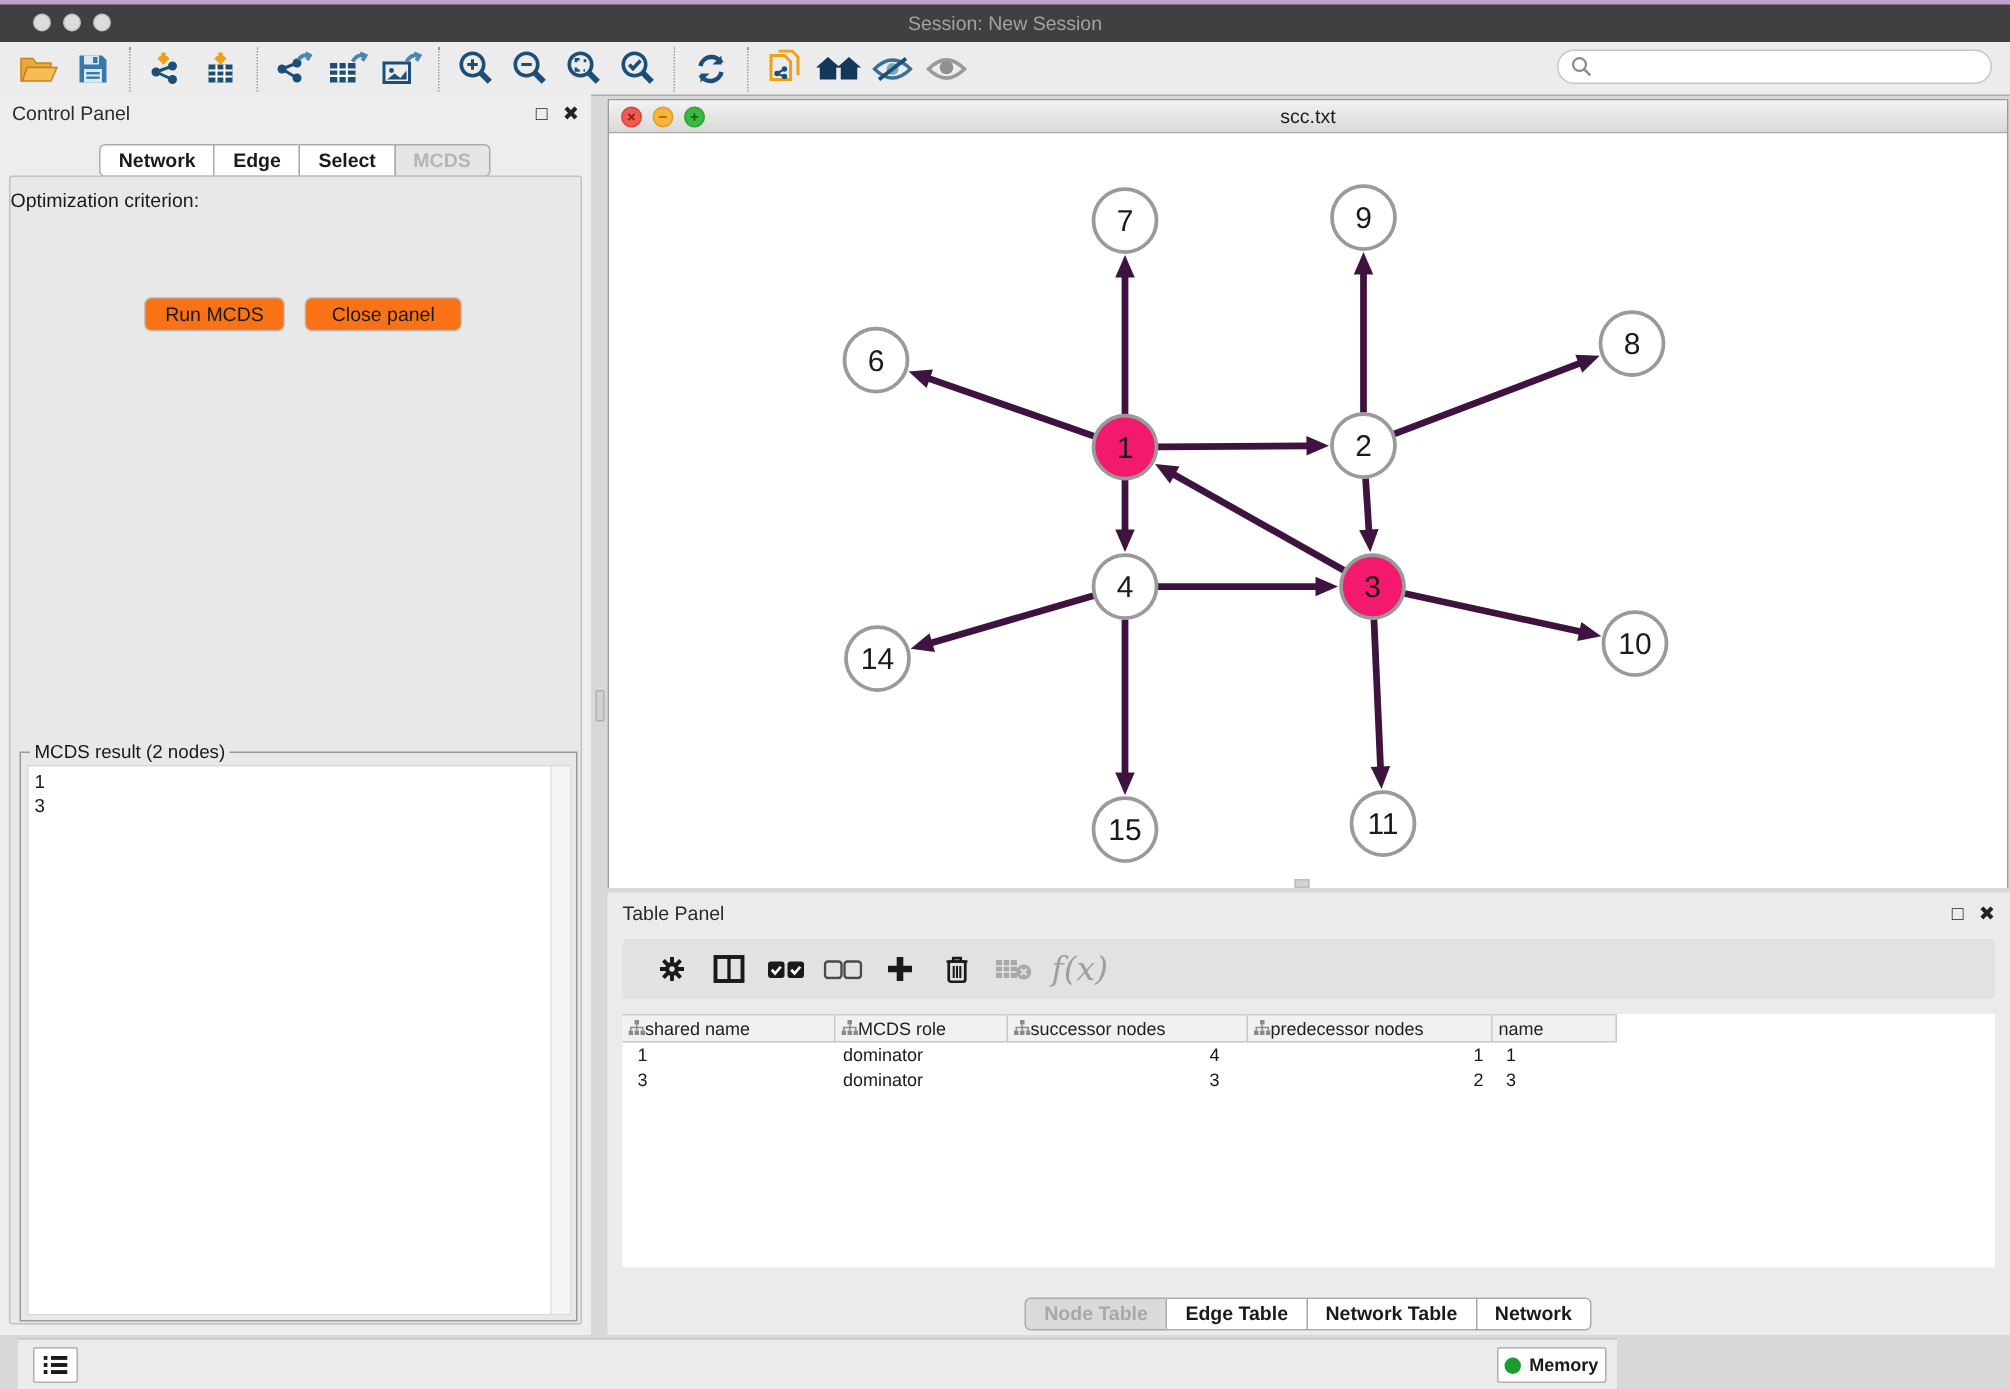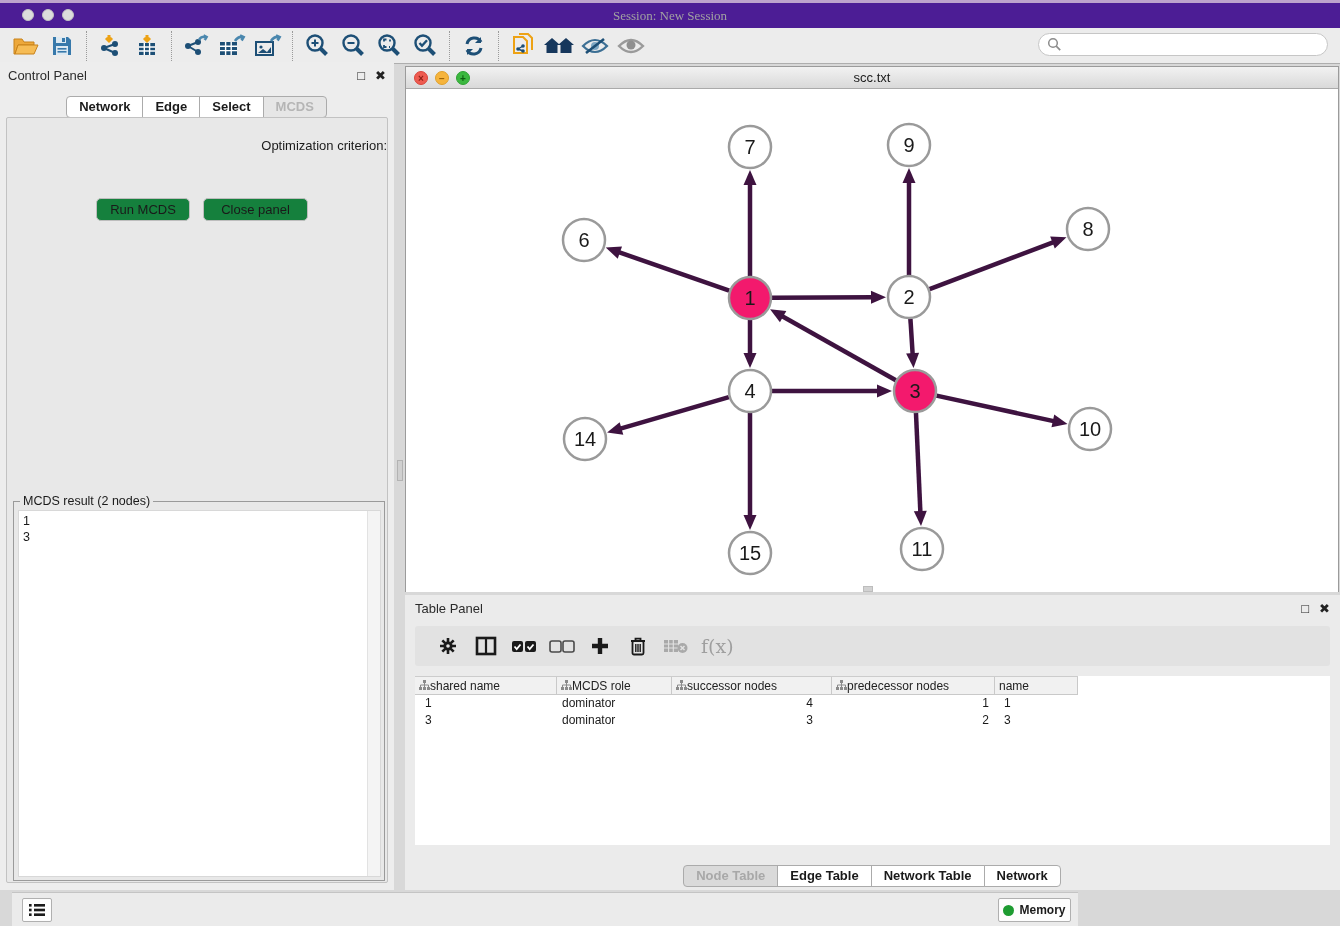--- a/index.html
+++ b/index.html
@@ -1,21 +1,21 @@
 <!DOCTYPE html>
 <html><head>
 <meta charset="utf-8">
 <style>
   * { margin:0; padding:0; box-sizing:border-box; }
   html,body { width:1340px; height:926px; overflow:hidden; }
   body { font-family:"Liberation Sans", sans-serif; background:#d8d8d8; position:relative; color:#1a1a1a; }
   .abs { position:absolute; }
 
   
-  #titlebar { left:0; top:0; width:1340px; height:28px; background:#4c1d95; border-top:3px solid #bda3cc;font-family:Liberation Serif, serif; }
+  #titlebar { left:0; top:0; width:1340px; height:28px; background:#404040; border-top:3px solid #bda3cc; }
   #titlebar .title { width:100%; text-align:center; line-height:25px; font-size:13px; color:#a2a2a2; }
   .tl-dot { width:12px; height:12px; border-radius:50%; background:#dcdcdc; border:1px solid #c3c3c3; display:inline-block; }
   #traffic-main { left:22px; top:9px; display:flex; gap:8px; }
 
   
   #toolbar { left:0; top:28px; width:1340px; height:36px; background:#ececec; border-bottom:1px solid #aeaeae; display:flex; align-items:center; padding-left:8px; }
   .tb-icon { width:36px; height:30px; display:flex; align-items:center; justify-content:center; cursor:default; }
   .tb-sep { width:1px; height:30px; border-left:1px dotted #9a9a9a; margin:0 6px; }
   #search-box { right:12px; top:33px; width:290px; height:23px; background:#fff; border:1px solid #c6c6c6; border-radius:12px; display:flex; align-items:center; padding-left:8px; }
 
@@ -23,24 +23,24 @@
   #control-panel { left:0; top:62px; width:394px; height:828px; background:#ededed; }
   #cp-header { height:26px; display:flex; align-items:center; padding:0 8px; font-size:13px; color:#2b2b2b; }
   #cp-header .spacer { flex:1; }
   .win-btn { font-size:13px; color:#222; margin-left:10px; line-height:1; cursor:default; }
   #cp-tabs { position:absolute; left:0; top:34px; width:100%; display:flex; justify-content:center; }
   .tab { border:1px solid #ababab; background:#fff; font-size:13px; font-weight:600; padding:2px 12px; margin-left:-1px; line-height:16px; }
   .tab.first { border-radius:4px 0 0 4px; }
   .tab.last  { border-radius:0 4px 4px 0; }
   .tab.cp-active { background:#e6e6e6; color:#b5b5b5; }
   #cp-content { position:absolute; left:6px; top:55px; width:382px; height:766px; background:#e8e8e8; border:1px solid #c2c2c2; border-radius:2px; }
-  #opt-label { width:100%; text-align:right; top:20px; font-size:13px; }
+  #opt-label { width:100%; text-align:left; top:8px; font-size:13px; }
   #opt-select { left:39px; top:47px; width:308px; height:23px; background:#fff; border:1px solid #bdbdbd; border-radius:5px; display:flex; align-items:center; padding:0 6px 0 10px; font-size:13px; }
   #opt-select .grow { flex:1; }
-  .btn { background:#15803d; border:1px solid #bdbdbd; border-radius:5px; height:23px; font-size:13px; display:flex; align-items:center; justify-content:center; }
+  .btn { background:#f97316; border:1px solid #bdbdbd; border-radius:5px; height:23px; font-size:13px; display:flex; align-items:center; justify-content:center; }
   #run-btn  { left:89px; top:80px; width:94px; }
   #close-btn{ left:196px; top:80px; width:105px; }
   #result-box { left:6px; top:383px; width:372px; height:380px; border:1px solid #9a9a9a; background:#e8e8e8; }
   #result-legend { position:absolute; left:6px; top:-8px; background:#e8e8e8; padding:0 3px; font-size:12.5px; }
   #result-area { position:absolute; left:4px; top:8px; width:363px; height:367px; background:#fff; border:1px solid #d8d8d8; }
   #result-scroll { position:absolute; right:0; top:0; width:13px; height:100%; background:#f4f4f4; border-left:1px solid #e2e2e2; }
   .result-line { font-size:12.5px; line-height:16px; padding-left:4px; }
   #result-area .lines { padding-top:2px; }
 
   
@@ -55,21 +55,21 @@
   #net-canvas { position:absolute; left:0; top:22px; width:932px; height:503px; background:#fff; }
   #splitter-thumb { left:397px; top:460px; width:6px; height:21px; background:#d0d0d0; border:1px solid #b3b3b3; }
   #hscroll-thumb { left:863px; top:586px; width:10px; height:6px; background:#d2d2d2; border:1px solid #bdbdbd; }
 
   
   #table-panel { left:405px; top:595px; width:935px; height:295px; background:#ebebeb; }
   #tp-header { height:26px; display:flex; align-items:center; padding:0 10px; font-size:13px; color:#2b2b2b; }
   #tp-header .spacer { flex:1; }
   #tp-toolbar { position:absolute; left:10px; top:31px; width:915px; height:40px; background:#e2e2e2; border-radius:3px; display:flex; align-items:center; padding-left:14px; }
   .tpt-icon { width:38px; height:30px; display:flex; align-items:center; justify-content:center; }
-  #fx-label { font-family:"DejaVu Serif", serif; font-size:19px; color:#9f9f9f; }
+  #fx-label { font-family:"DejaVu Serif", serif; font-style:italic; font-size:22px; color:#9f9f9f; }
   #data-table { position:absolute; left:10px; top:81px; width:915px; height:169px; background:#fff; }
   #tbl-head { display:flex; height:19px; background:#f1f1f1; border-top:1px solid #cccccc; border-bottom:1px solid #c9c9c9; width:663px; }
   .th { display:flex; align-items:center; border-right:1px solid #c9c9c9; font-size:12px; color:#222; padding-left:4px; }
   .th .lbl { flex:1; padding-right:6px; }
   .tr { display:flex; height:17px; }
   .td { font-size:12px; line-height:17px; }
   .c0 { width:142px; } .c1 { width:115px; } .c2 { width:160px; } .c3 { width:163px; } .c4 { width:83px; }
   .td.c0 { padding-left:10px; } .td.c1 { padding-left:5px; }
   .td.c2 { text-align:right; padding-right:19px; } .td.c3 { text-align:right; padding-right:6px; }
   .td.c4 { padding-left:9px; }

